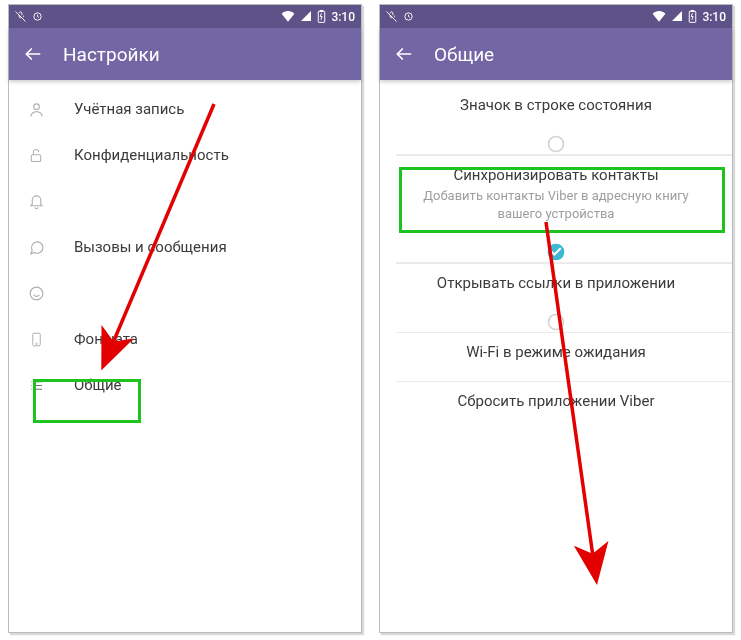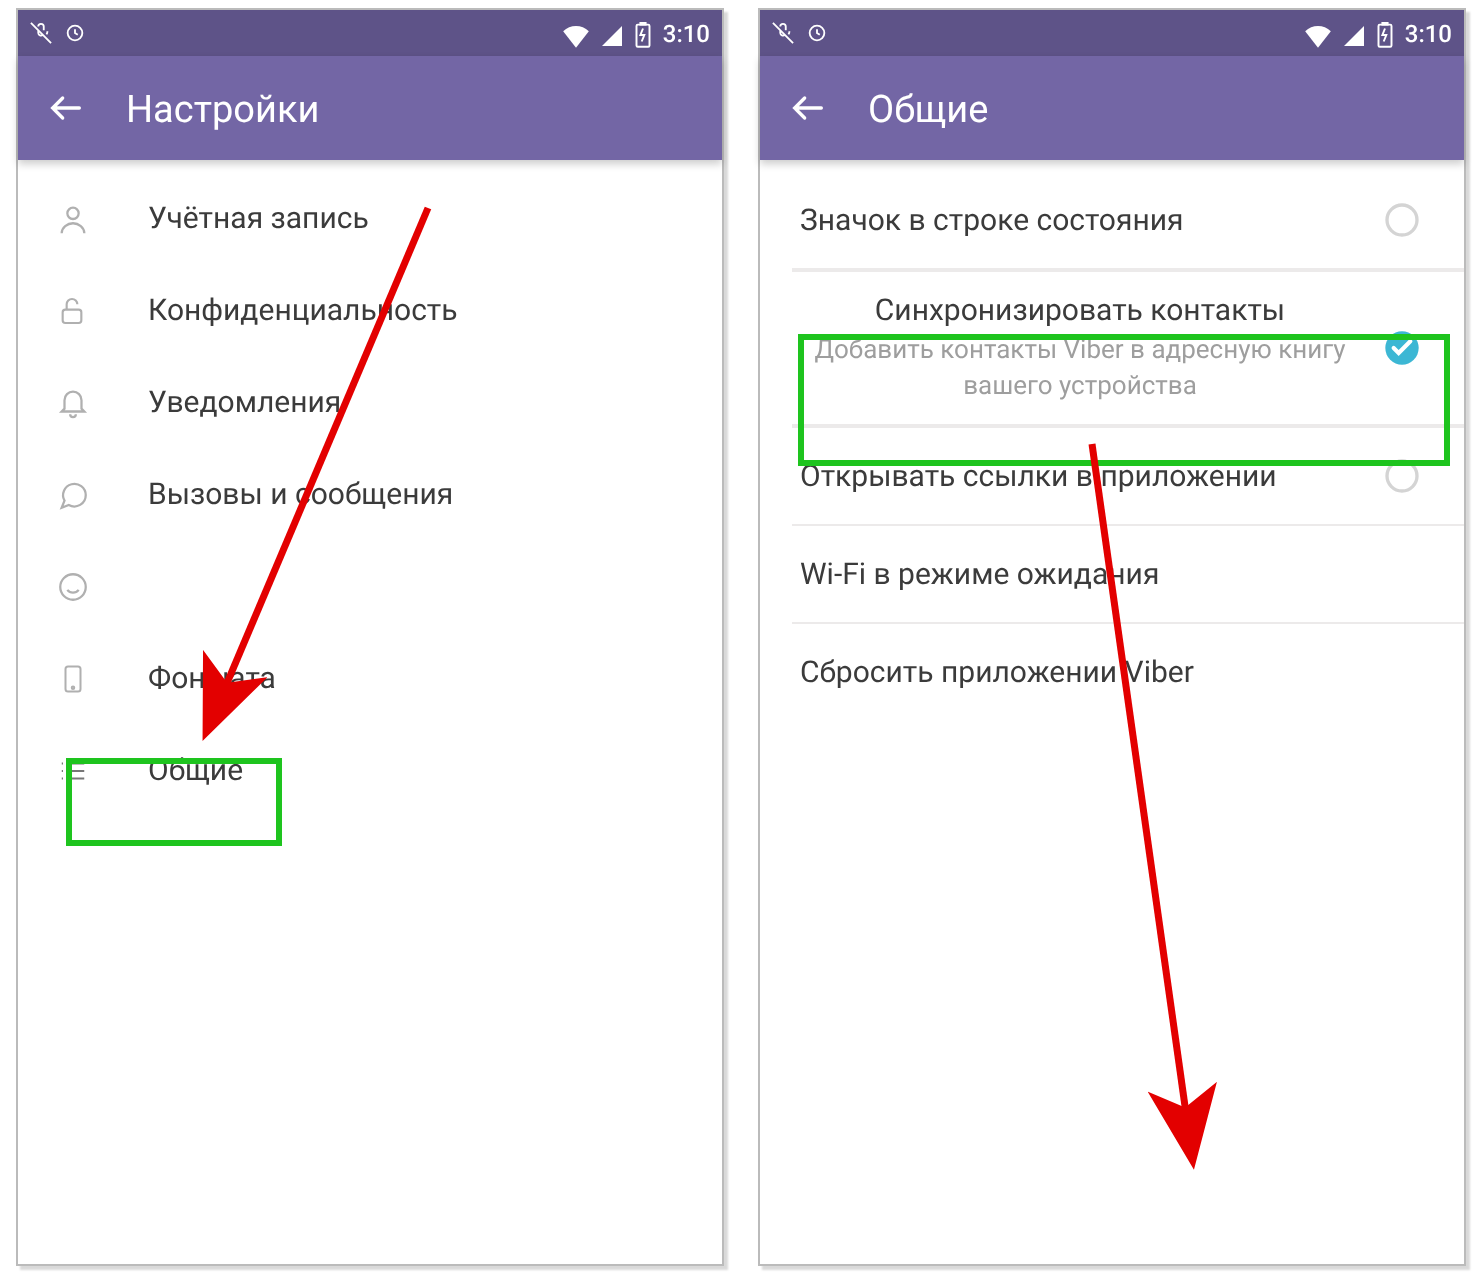--- a/index.html
+++ b/index.html
@@ -25,21 +25,21 @@
     height: 23px;
     background: #5e5388;
     color: #fff;
     display: flex;
     align-items: center;
     font-size: 12px;
     padding: 0 6px;
   }
   .status-left { display: flex; gap: 6px; align-items: center; }
   .status-spacer { flex: 1; }
-  .status-right { display: flex; gap: 5px; align-items: flex-end; }
+  .status-right { display: flex; gap: 5px; align-items: flex-start; }
   .status-right span { font-weight: 500; }
 
   .app-bar {
     height: 52px;
     background: #7366a5;
     color: #fff;
     display: flex;
     align-items: center;
     padding: 0 14px;
     gap: 20px;
@@ -57,21 +57,21 @@
     position: relative;
   }
   .list-row.with-sub { min-height: 60px; flex-direction: row; align-items: center; }
   .list-icon { width: 20px; display: flex; justify-content: center; color: #9aa0a6; }
   .list-label { font-size: 15px; color: #3b3b3b; flex: 1; }
   .list-sub { font-size: 13px; color: #9e9e9e; line-height: 1.35; }
   .list-texts { flex: 1; display: flex; flex-direction: column; gap: 3px; padding: 10px 0; }
   .list-check { width: 22px; display: flex; justify-content: center; }
   .divider { height: 1px; background: #eceaea; margin-left: 16px; }
 
-  .phone-right .list-row { padding-left: 20px; padding-right: 20px; min-height: 48px; gap: 10px; }
+  .phone-right .list-row { padding-left: 20px; padding-right: 20px; min-height: 48px; gap: 10px; flex-direction: column; }
   .phone-right .list-row.with-sub { min-height: 66px; text-align: center; }
 
   .highlight-green {
     border: 3px solid #1ec41e;
     position: absolute;
     pointer-events: none;
   }
   .hl1 { left: 33px; top: 379px; width: 108px; height: 44px; }
   .hl2 { left: 399px; top: 167px; width: 326px; height: 66px; }
 
@@ -147,21 +147,20 @@
           </svg>
       </span>
       <span class="list-label">Конфиденциальность</span>
     </div>
     <div class="list-row">
       <span class="list-icon">
         <svg width="17" height="17" viewBox="0 0 24 24" fill="none" stroke="#b0b0b0" stroke-width="1.6">
             <path d="M18 16l2 2H4l2-2V10a6 6 0 1112 0zM10 20a2 2 0 004 0"></path>
           </svg>
       </span>
-      <span class="list-label">Уведомления</span>
     </div>
     <div class="list-row">
       <span class="list-icon">
         <svg width="17" height="17" viewBox="0 0 24 24" fill="none" stroke="#b0b0b0" stroke-width="1.6">
             <path d="M21 12a8 8 0 01-12 7l-5 2 2-5a8 8 0 1115-4z"></path>
           </svg>
       </span>
       <span class="list-label">Вызовы и сообщения</span>
     </div>
     <div class="list-row">

